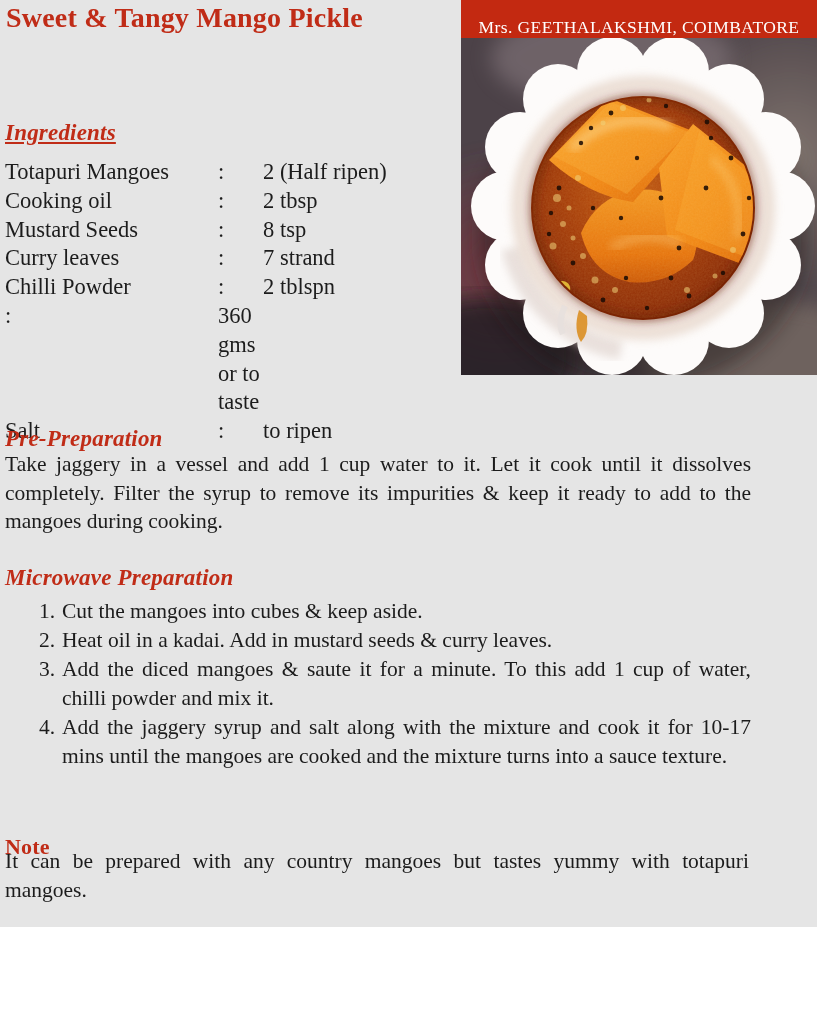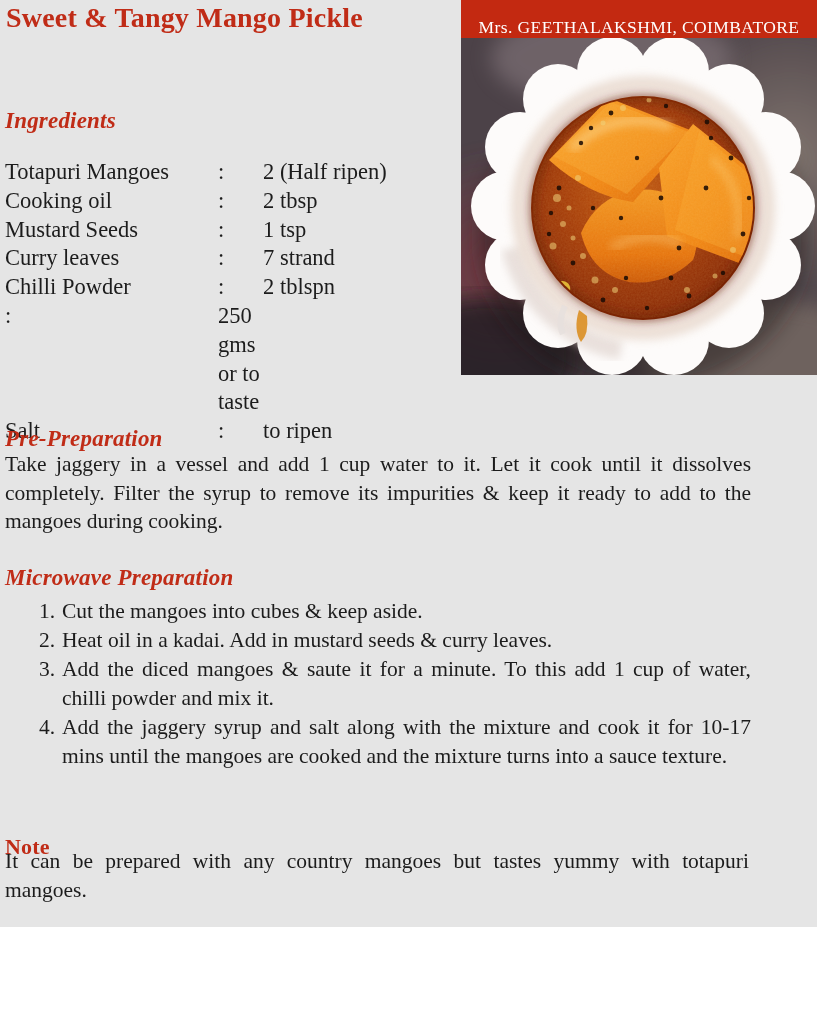--- a/index.html
+++ b/index.html
@@ -26,21 +26,21 @@
   }
   .photo{
     position:absolute;top:38px;left:461px;width:356px;height:337px;
     overflow:hidden;
   }
   .section-heading{
     position:absolute;left:5px;
     font-size:23px;font-weight:bold;font-style:italic;
     color:#c02c17;letter-spacing:.2px;
   }
-  .heading-ingredients{top:108px;}
+  .heading-ingredients{top:120px;text-decoration:underline;}
   .heading-prepre{top:410px;margin-top:16px;}
   .heading-micro{top:565px;}
   .heading-note{top:834px;font-style:normal;font-size:22px;}
   .ingredients-list{
     position:absolute;top:158px;left:5px;width:450px;
     font-size:22.5px;
   }
   .ing-row{
     display:grid;grid-template-columns:213px 45px 1fr;
     line-height:28.8px;
@@ -230,35 +230,35 @@
       <span>2 (Half ripen)</span>
     </div>
     <div class="ing-row">
       <span>Cooking oil</span>
       <span>:</span>
       <span>2 tbsp</span>
     </div>
     <div class="ing-row">
       <span>Mustard Seeds</span>
       <span>:</span>
-      <span>1 tsp</span>
+      <span>8 tsp</span>
     </div>
     <div class="ing-row">
       <span>Curry leaves</span>
       <span>:</span>
       <span>7 strand</span>
     </div>
     <div class="ing-row">
       <span>Chilli Powder</span>
       <span>:</span>
       <span>2 tblspn</span>
     </div>
     <div class="ing-row">
       <span>:</span>
-      <span>250 gms or to taste</span>
+      <span>360 gms or to taste</span>
     </div>
     <div class="ing-row">
       <span>Salt</span>
       <span>:</span>
       <span>to ripen</span>
     </div>
   </div>
 
   <div class="section-heading heading-prepre">Pre-Preparation</div>
   <div class="prepre-body">Take jaggery in a vessel and add 1 cup water to it. Let it cook until it dissolves completely. Filter the syrup to remove its impurities &amp; keep it ready to add to the mangoes during cooking.</div>

